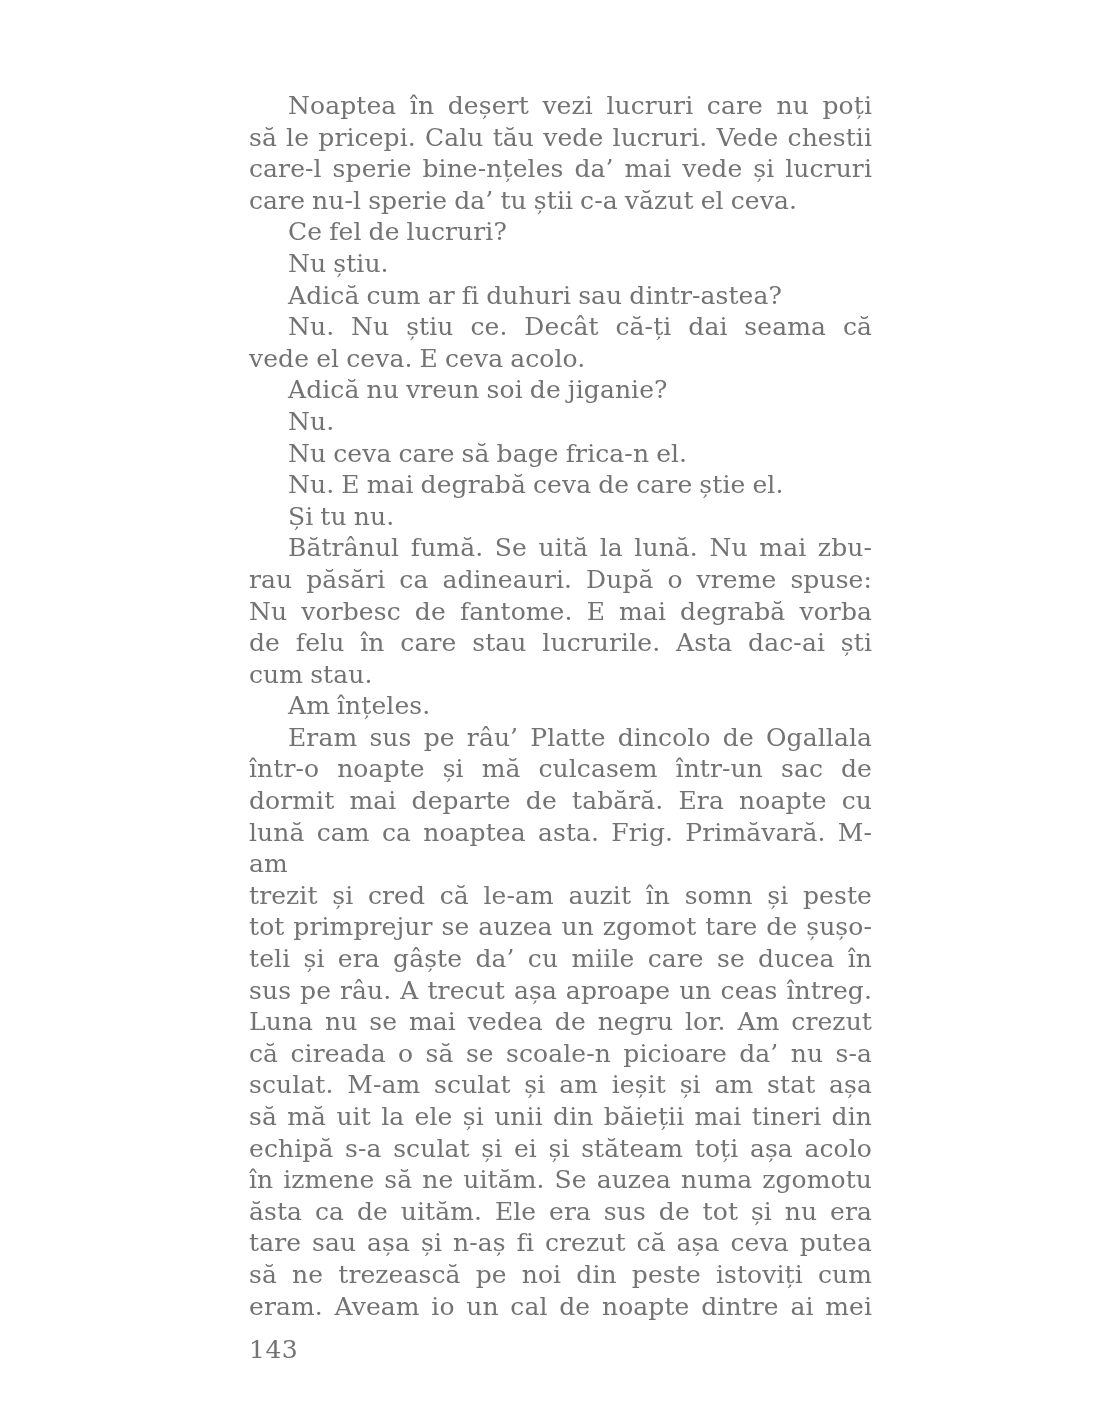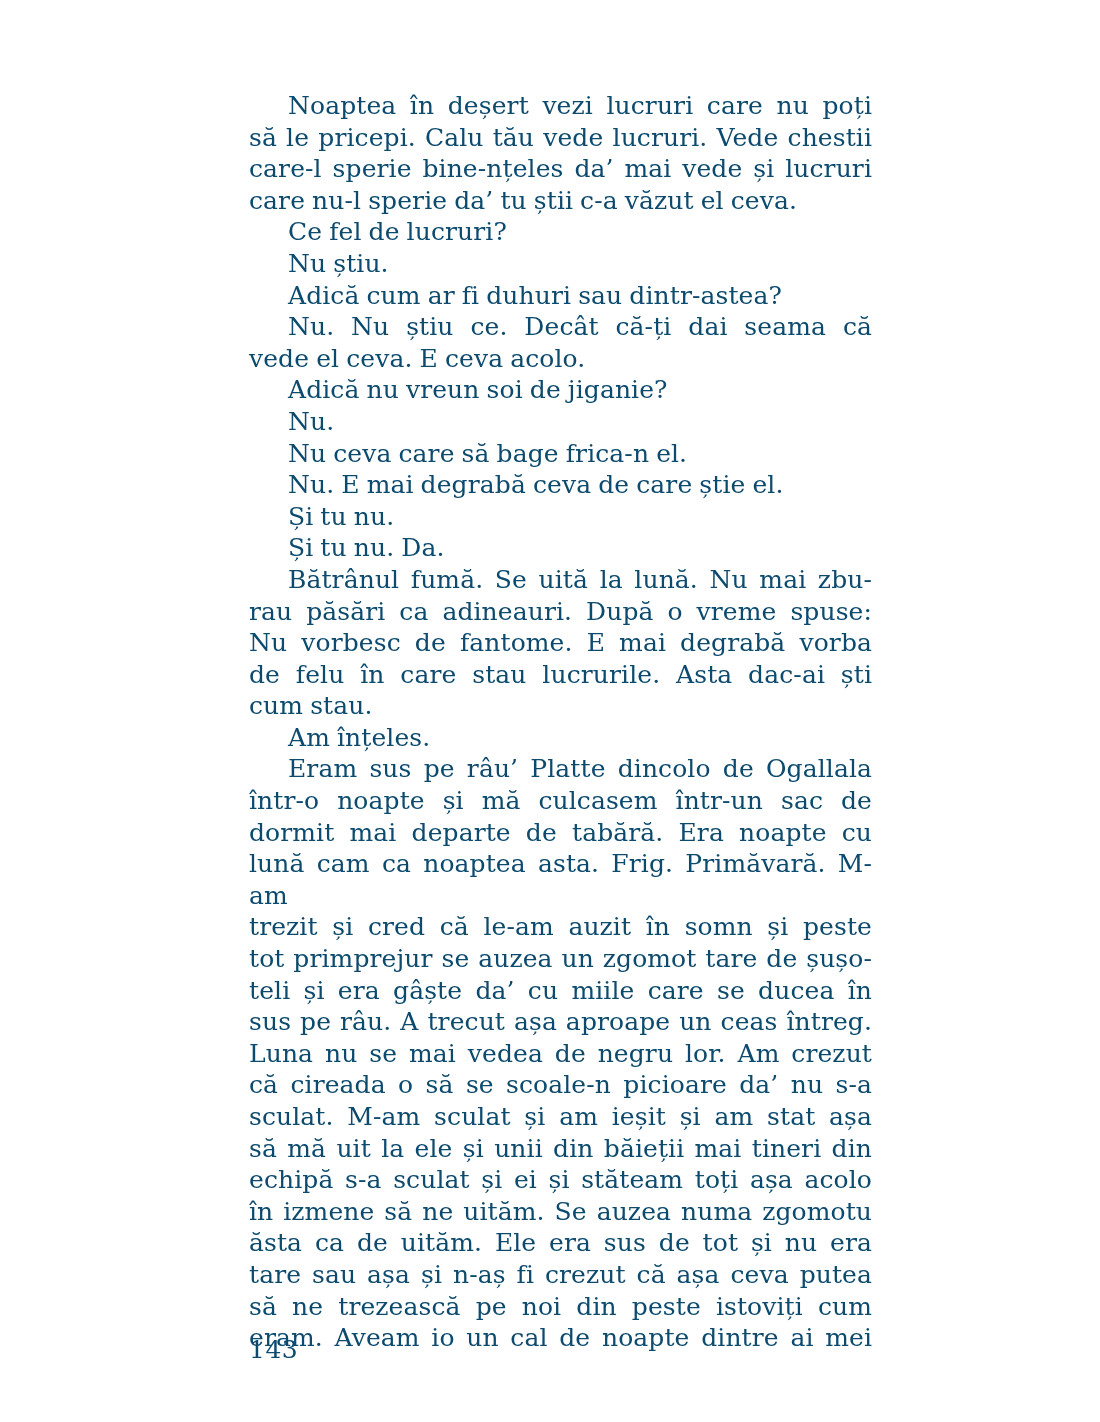--- a/index.html
+++ b/index.html
@@ -7,21 +7,21 @@
     padding: 0;
     background: #ffffff;
   }
   .page {
     position: relative;
     width: 1100px;
     height: 1422px;
     background: #ffffff;
     overflow: hidden;
     font-family: "DejaVu Serif", "Liberation Serif", serif;
-    color: #0c4a6e;
+    color: #737373;
   }
   .text-block {
     position: absolute;
     left: 249px;
     top: 90px;
     width: 623px;
     font-size: 25px;
     line-height: 31.6px;
     word-spacing: -1px;
     letter-spacing: 0.1px;
@@ -60,21 +60,20 @@
       <div class="line first last">Ce fel de lucruri?</div>
       <div class="line first last">Nu știu.</div>
       <div class="line first last">Adică cum ar fi duhuri sau dintr-astea?</div>
       <div class="line first">Nu. Nu știu ce. Decât că-ți dai seama că</div>
       <div class="line last">vede el ceva. E ceva acolo.</div>
       <div class="line first last">Adică nu vreun soi de jiganie?</div>
       <div class="line first last">Nu.</div>
       <div class="line first last">Nu ceva care să bage frica-n el.</div>
       <div class="line first last">Nu. E mai degrabă ceva de care știe el.</div>
       <div class="line first last">Și tu nu.</div>
-      <div class="line first last">Și tu nu. Da.</div>
       <div class="line first">Bătrânul fumă. Se uită la lună. Nu mai zbu-</div>
       <div class="line">rau păsări ca adineauri. După o vreme spuse:</div>
       <div class="line">Nu vorbesc de fantome. E mai degrabă vorba</div>
       <div class="line">de felu în care stau lucrurile. Asta dac-ai ști</div>
       <div class="line last">cum stau.</div>
       <div class="line first last">Am înțeles.</div>
       <div class="line first">Eram sus pe râu’ Platte dincolo de Ogallala</div>
       <div class="line">într-o noapte și mă culcasem într-un sac de</div>
       <div class="line">dormit mai departe de tabără. Era noapte cu</div>
       <div class="line">lună cam ca noaptea asta. Frig. Primăvară. M-am</div>

